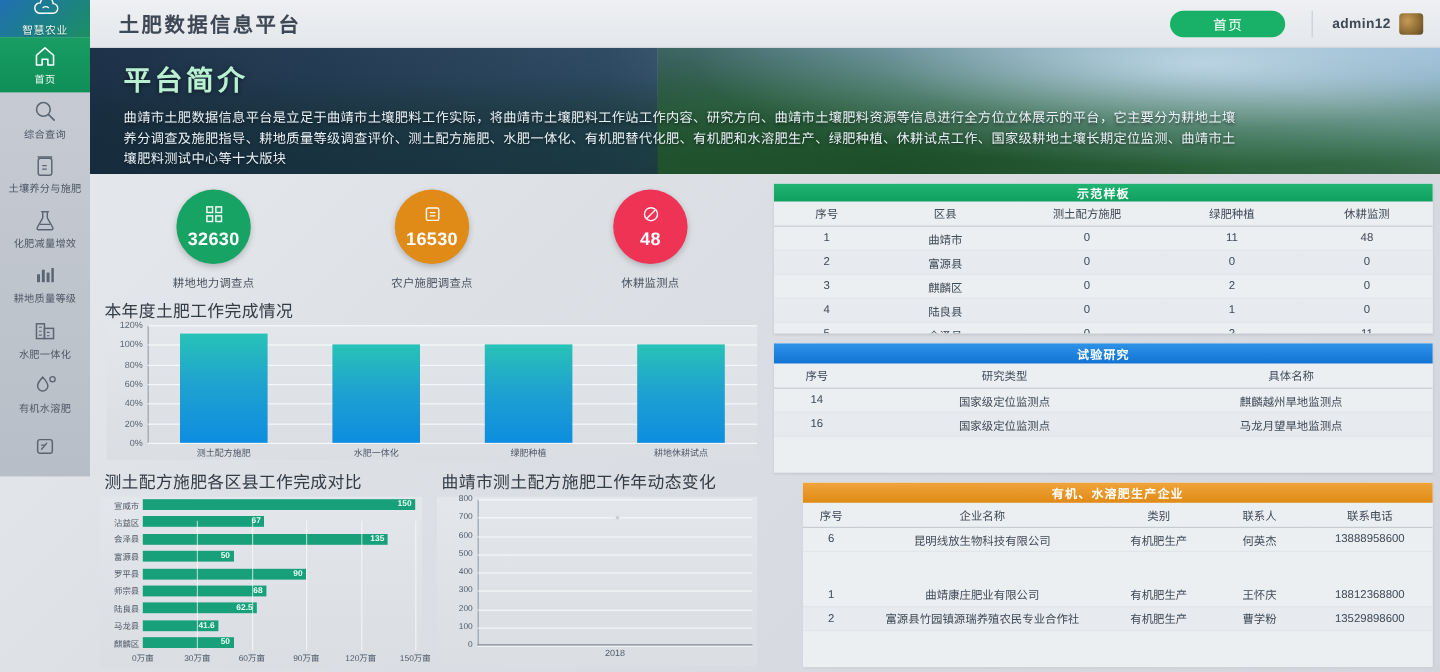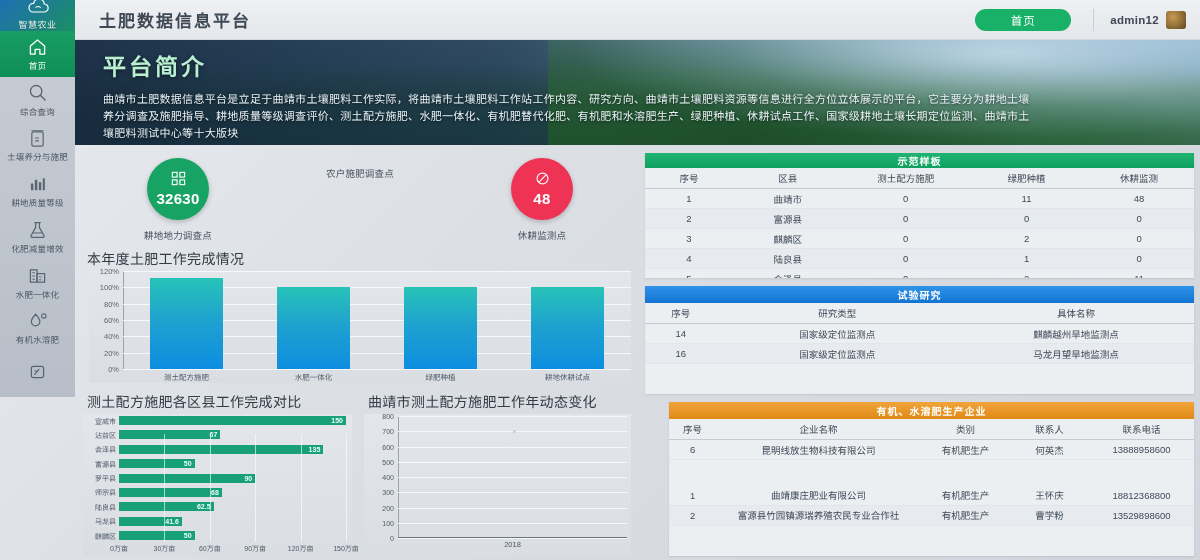--- a/index.html
+++ b/index.html
@@ -228,39 +228,39 @@
             <rect x="3" y="3" width="12" height="15" rx="2" fill="none" stroke="currentColor" stroke-width="1.3"></rect>
             <path d="M3 1.8h12" stroke="currentColor" stroke-width="1.3" stroke-linecap="round"></path>
             <path d="M6.5 9.5h4M6.5 12.5h4" stroke="currentColor" stroke-width="1.1"></path>
           </svg>
       </span>
       <span class="lbl">土壤养分与施肥</span>
     </div>
 
     <div class="nav-item">
       <span class="ico">
+        <svg width="20" height="18" viewBox="0 0 21 19">
+            <path d="M8 2v5L3.2 15.4c-.5.9.1 2 1.2 2h11.2c1.1 0 1.7-1.1 1.2-2L12 7V2" fill="none" stroke="currentColor" stroke-width="1.3" stroke-linejoin="round"></path>
+            <path d="M7 1.6h6" stroke="currentColor" stroke-width="1.3" stroke-linecap="round"></path>
+            <path d="M5.4 12.6h9.2" stroke="currentColor" stroke-width="1.1"></path>
+          </svg>
+      </span>
+      <span class="lbl">化肥减量增效</span>
+    </div>
+
+    <div class="nav-item">
+      <span class="ico">
         <svg width="19" height="17" viewBox="0 0 20 18">
             <rect x="3" y="8" width="2.6" height="7" fill="currentColor"></rect>
             <rect x="7.2" y="4" width="2.6" height="11" fill="currentColor"></rect>
             <rect x="11.4" y="6.5" width="2.6" height="8.5" fill="currentColor"></rect>
             <rect x="15.6" y="2.5" width="2.2" height="12.5" fill="currentColor"></rect>
           </svg>
       </span>
       <span class="lbl">耕地质量等级</span>
-    </div>
-
-    <div class="nav-item">
-      <span class="ico">
-        <svg width="20" height="18" viewBox="0 0 21 19">
-            <path d="M8 2v5L3.2 15.4c-.5.9.1 2 1.2 2h11.2c1.1 0 1.7-1.1 1.2-2L12 7V2" fill="none" stroke="currentColor" stroke-width="1.3" stroke-linejoin="round"></path>
-            <path d="M7 1.6h6" stroke="currentColor" stroke-width="1.3" stroke-linecap="round"></path>
-            <path d="M5.4 12.6h9.2" stroke="currentColor" stroke-width="1.1"></path>
-          </svg>
-      </span>
-      <span class="lbl">化肥减量增效</span>
     </div>
 
     <div class="nav-item">
       <span class="ico">
         <svg width="19" height="18" viewBox="0 0 20 19">
             <rect x="2.5" y="3" width="7" height="13" fill="none" stroke="currentColor" stroke-width="1.3"></rect>
             <rect x="9.5" y="7" width="8" height="9" fill="none" stroke="currentColor" stroke-width="1.3"></rect>
             <path d="M4.6 6h2.6M4.6 9.5h2.6M4.6 13h2.6M11.6 10.5h2.4M11.6 13.5h2.4" stroke="currentColor" stroke-width="1"></path>
           </svg>
       </span>
@@ -320,20 +320,29 @@
                     <rect x="9.5" y="9.5" width="5" height="5" fill="none" stroke="#fff" stroke-width="1.3"></rect>
                   </svg>
               </span>
               <span class="b-val">32630</span>
             </div>
             <div class="s-lbl">耕地地力调查点</div>
           </div>
 
 
           <div class="stat">
+            <div class="bubble" id="bub2" style="background: rgb(224, 138, 23);">
+              <span class="b-ico">
+                <svg width="15" height="15" viewBox="0 0 16 16">
+                    <rect x="2.5" y="2.5" width="11" height="11" rx="1.5" fill="none" stroke="#fff" stroke-width="1.3"></rect>
+                    <path d="M5.5 6.5h5M5.5 9.5h5" stroke="#fff" stroke-width="1.1"></path>
+                  </svg>
+              </span>
+              <span class="b-val">16530</span>
+            </div>
             <div class="s-lbl">农户施肥调查点</div>
           </div>
 
           <div class="stat">
             <div class="bubble" id="bub3" style="background: rgb(238, 51, 85);">
               <span class="b-ico">
                 <svg width="15" height="15" viewBox="0 0 16 16">
                     <circle cx="8" cy="8" r="5.8" fill="none" stroke="#fff" stroke-width="1.3"></circle>
                     <path d="M4.2 11.8 11.8 4.2" stroke="#fff" stroke-width="1.3"></path>
                   </svg>

